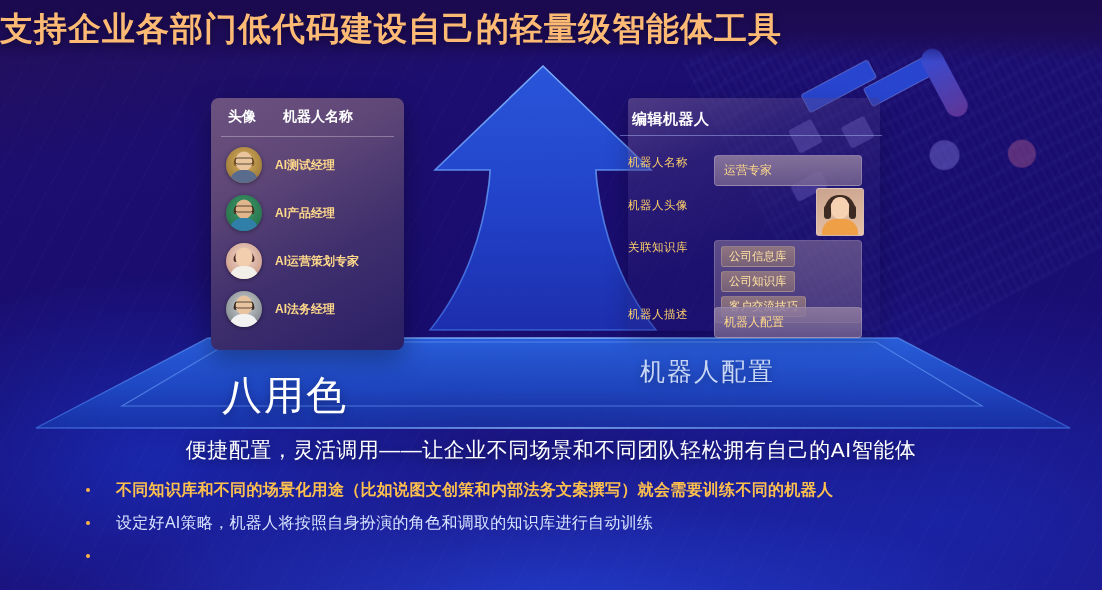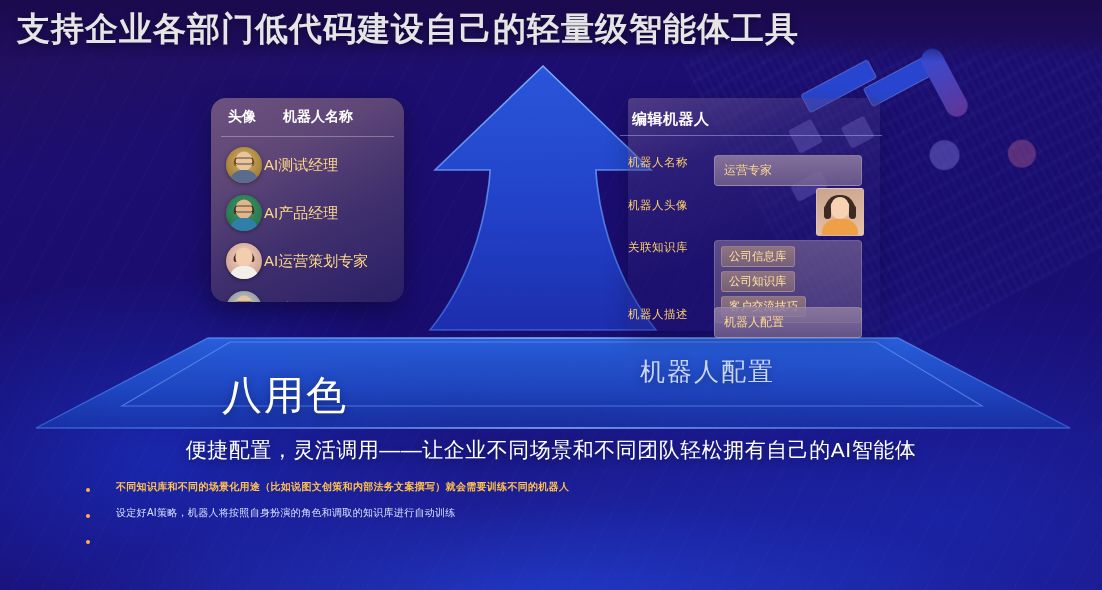--- a/index.html
+++ b/index.html
@@ -49,22 +49,22 @@
     position:absolute;left:0;right:0;bottom:0;height:230px;
     background:radial-gradient(ellipse 760px 190px at 50% 120%, rgba(40,86,240,.42) 0%, rgba(40,86,240,0) 70%);
   }
 
   
   .title-bar{
     position:absolute;top:0;left:0;width:100%;height:58px;
     display:flex;align-items:center;
   }
   .title-text{
-    margin-left:17px;
-    font-size:33px;font-weight:bold;color:#e5e5e5;
+    margin-left:0;
+    font-size:33px;font-weight:bold;color:#fdba74;
     letter-spacing:1px;white-space:nowrap;
     text-shadow:0 2px 8px rgba(0,0,0,.45);
     text-align:right;
   }
 
   
   .arrow-wrap{position:absolute;left:418px;top:58px;width:250px;height:300px;}
 
   
   .platform{position:absolute;left:30px;top:330px;width:1045px;height:105px;}
@@ -73,22 +73,22 @@
     position:absolute;color:#f2f6ff;white-space:nowrap;
     font-size:28px;letter-spacing:2px;
   }
   .plat-label.left{left:222px;top:368px;font-size:40px;color:#ffffff;
     text-shadow:0 2px 10px rgba(0,0,0,.35);}
   .plat-label.right{left:640px;top:355px;font-size:25px;color:#c8d6f5;
     text-shadow:0 2px 8px rgba(0,0,0,.3);}
 
   
   .card-left{
-    position:absolute;left:211px;top:98px;width:193px;height:204px;
-    border-radius:15px;
+    position:absolute;left:211px;top:98px;width:193px;height:252px;
+    border-radius:8px;
     background:linear-gradient(152deg,#6c527f 0%,#5e4677 30%,#3f2f6d 62%,#2a1f66 100%);
     box-shadow:0 8px 26px rgba(0,0,0,.35);
     overflow:hidden;
   }
   .card-left .hdr{
     display:flex;align-items:center;height:38px;padding:0 0 0 0;
     position:relative;
   }
   .card-left .hdr .h1{
     width:62px;text-align:center;color:#ffffff;font-size:14px;font-weight:bold;
@@ -99,21 +99,21 @@
   .card-left .hr{
     height:1px;margin:0 10px;background:rgba(255,255,255,.30);
   }
   .rlist{padding-top:4px;}
   .rrow{display:flex;align-items:center;height:48px;}
   .rav{
     width:36px;height:36px;border-radius:50%;margin-left:15px;flex:0 0 auto;
     box-shadow:0 1px 4px rgba(0,0,0,.4);position:relative;overflow:hidden;
   }
   .rname{
-    margin-left:2px;color:#ffd98a;font-size:15px;white-space:nowrap;
+    margin-left:13px;color:#ffd98a;font-size:12px;white-space:nowrap;font-weight:bold;
   }
 
   
   .face{position:absolute;inset:0;}
   .face .head{position:absolute;left:50%;top:40%;transform:translate(-50%,-50%);
     width:17px;height:19px;border-radius:50% 50% 46% 46%;}
   .face .hair{position:absolute;left:50%;top:22%;transform:translateX(-50%);
     width:21px;height:11px;border-radius:11px 11px 3px 3px;}
   .face .body{position:absolute;left:50%;bottom:-2px;transform:translateX(-50%);
     width:28px;height:15px;border-radius:12px 12px 0 0;}
@@ -173,21 +173,21 @@
     text-align:center;color:#ffffff;font-size:21px;font-weight:normal;
     letter-spacing:.5px;white-space:nowrap;
     text-shadow:0 2px 8px rgba(0,0,0,.4);
   }
   .bullets{margin-top:16px;padding-left:86px;}
   .bul{display:flex;align-items:flex-start;margin-bottom:12px;}
   .bdot{
     width:4px;height:4px;border-radius:50%;background:#ffb347;
     margin-top:8px;margin-right:26px;flex:0 0 auto;
   }
-  .btxt{font-size:10px;color:#d7e3ff;white-space:nowrap;letter-spacing:.3px;}
+  .btxt{font-size:16px;color:#d7e3ff;white-space:nowrap;letter-spacing:.3px;}
   .bul.hl .btxt{color:#ffc04d;font-weight:bold;}
 </style>
 </head>
 <body>
 
 <div class="stage">
 
   <div class="bg-base"></div>
   <div class="bg-streaks"></div>
   <div class="bg-code"></div>

